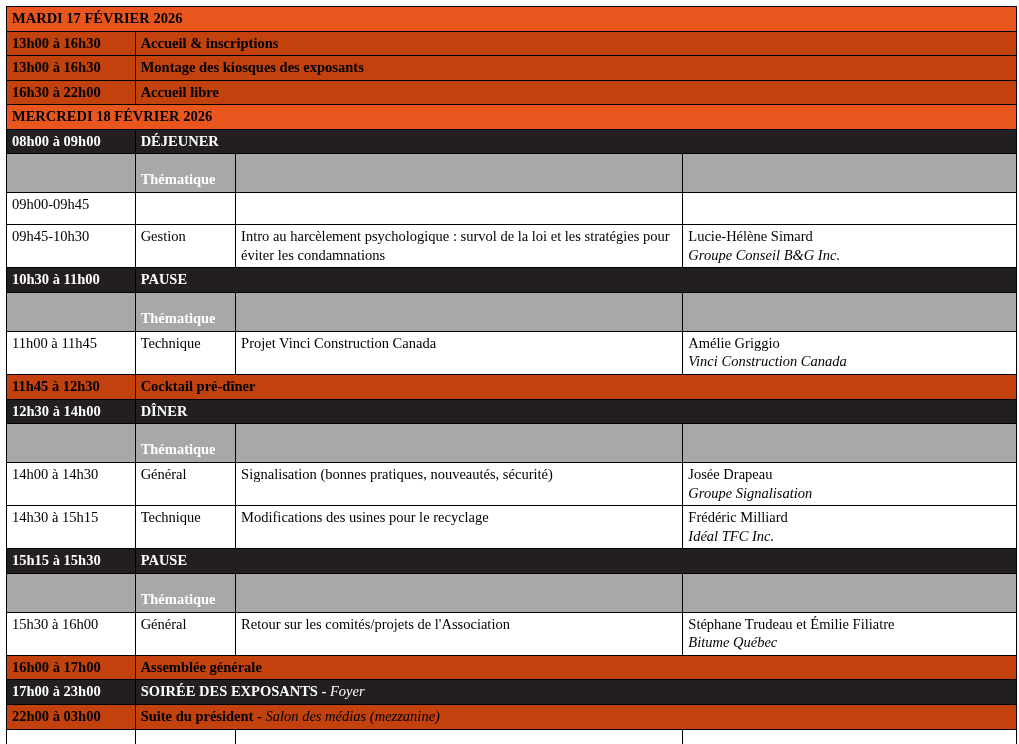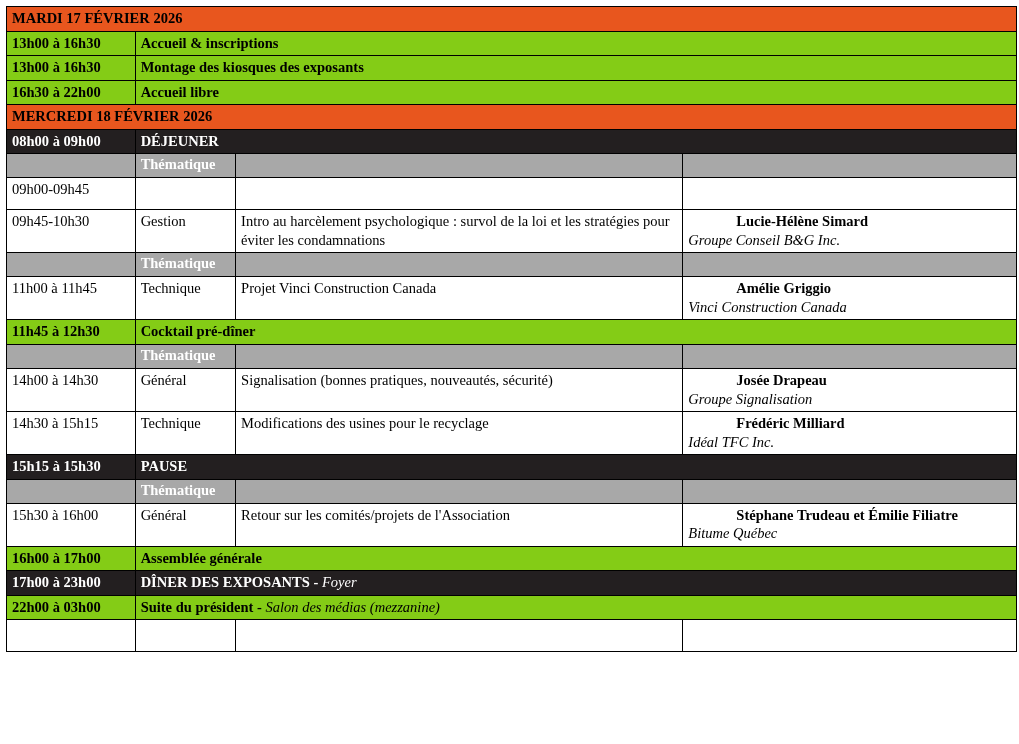--- a/index.html
+++ b/index.html
@@ -35,57 +35,56 @@
 
   
   tr.day td {
     background: #e8561e;
     font-weight: bold;
     font-size: 14.5px;
     padding-top: 2px;
     padding-bottom: 3px;
   }
   tr.break td {
-    background: #84cc16;
+    background: #c2410c;
   }
   tr.break td.time,
   tr.break td.label {
     font-weight: bold;
   }
   tr.meal td {
     background: #231f20;
     color: #ffffff;
     margin-top: 44px;
   }
   tr.meal td.time,
   tr.meal td.label {
     font-weight: bold;
   }
   tr.headerband td {
     background: #a8a8a8;
     height: 20px;
-    padding-top: 1px;
+    padding-top: 16px;
     padding-bottom: 2px;
   }
   tr.headerband td.thematique {
     font-weight: bold;
     color: #ffffff;
     background: #a8a8a8;
   }
   tr.headerband td.blank {
     background: #a8a8a8;
   }
   tr.session td {
     background: #ffffff;
     height: 26px;
   }
   tr.session td.presenter .pname {
-    font-weight: bold;
+    font-weight: normal;
     display: block;
-    margin-left: 48px;
   }
   tr.session td.presenter .porg {
     font-style: italic;
     display: block;
   }
   td.desc { }
   .empty-row td { height: 24px; }
   .inline-italic { font-style: italic; font-weight: normal; }
 </style>
 </head>
@@ -138,39 +137,47 @@
       </tr>
       <tr class="session">
         <td class="time">09h45-10h30</td>
         <td class="theme">Gestion</td>
         <td class="desc">Intro au  harcèlement psychologique : survol de la loi et les stratégies pour éviter les condamnations</td>
         <td class="presenter">
           <span class="pname">Lucie-Hélène Simard</span>
           <span class="porg">Groupe Conseil B&amp;G Inc.</span>
         </td>
       </tr>
+      <tr class="meal">
+        <td class="time">10h30 à 11h00</td>
+        <td class="label" colspan="3">PAUSE</td>
+      </tr>
       <tr class="headerband">
         <td class="blank"></td>
         <td class="thematique">Thématique</td>
         <td class="blank"></td>
         <td class="blank"></td>
       </tr>
       <tr class="session">
         <td class="time">11h00 à 11h45</td>
         <td class="theme">Technique</td>
         <td class="desc">Projet Vinci Construction Canada</td>
         <td class="presenter">
           <span class="pname">Amélie Griggio</span>
           <span class="porg">Vinci Construction Canada</span>
         </td>
       </tr>
       <tr class="break">
         <td class="time">11h45 à 12h30</td>
         <td class="label" colspan="3">Cocktail pré-dîner</td>
       </tr>
+      <tr class="meal">
+        <td class="time">12h30 à 14h00</td>
+        <td class="label" colspan="3">DÎNER</td>
+      </tr>
       <tr class="headerband">
         <td class="blank"></td>
         <td class="thematique">Thématique</td>
         <td class="blank"></td>
         <td class="blank"></td>
       </tr>
       <tr class="session">
         <td class="time">14h00 à 14h30</td>
         <td class="theme">Général</td>
         <td class="desc">Signalisation (bonnes pratiques, nouveautés, sécurité)</td>
@@ -206,21 +213,21 @@
           <span class="pname">Stéphane Trudeau et Émilie Filiatre</span>
           <span class="porg">Bitume Québec</span>
         </td>
       </tr>
       <tr class="break">
         <td class="time">16h00 à 17h00</td>
         <td class="label" colspan="3">Assemblée générale</td>
       </tr>
       <tr class="meal">
         <td class="time">17h00 à 23h00</td>
-        <td class="label" colspan="3"><span>DÎNER DES EXPOSANTS - </span><span class="inline-italic">Foyer</span></td>
+        <td class="label" colspan="3"><span>SOIRÉE DES EXPOSANTS - </span><span class="inline-italic">Foyer</span></td>
       </tr>
       <tr class="break">
         <td class="time">22h00 à 03h00</td>
         <td class="label" colspan="3"><span>Suite du président - </span><span class="inline-italic">Salon des médias (mezzanine)</span></td>
       </tr>
       <tr class="session empty-row">
         <td class="time"></td>
         <td></td>
         <td></td>
         <td></td>

